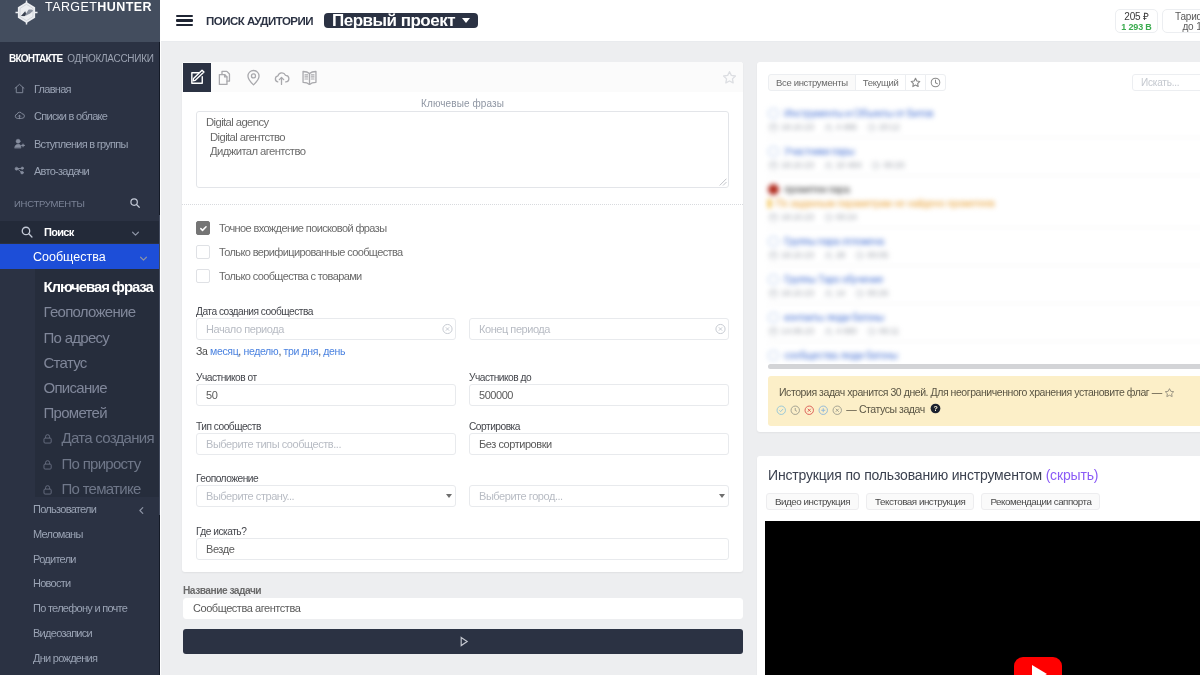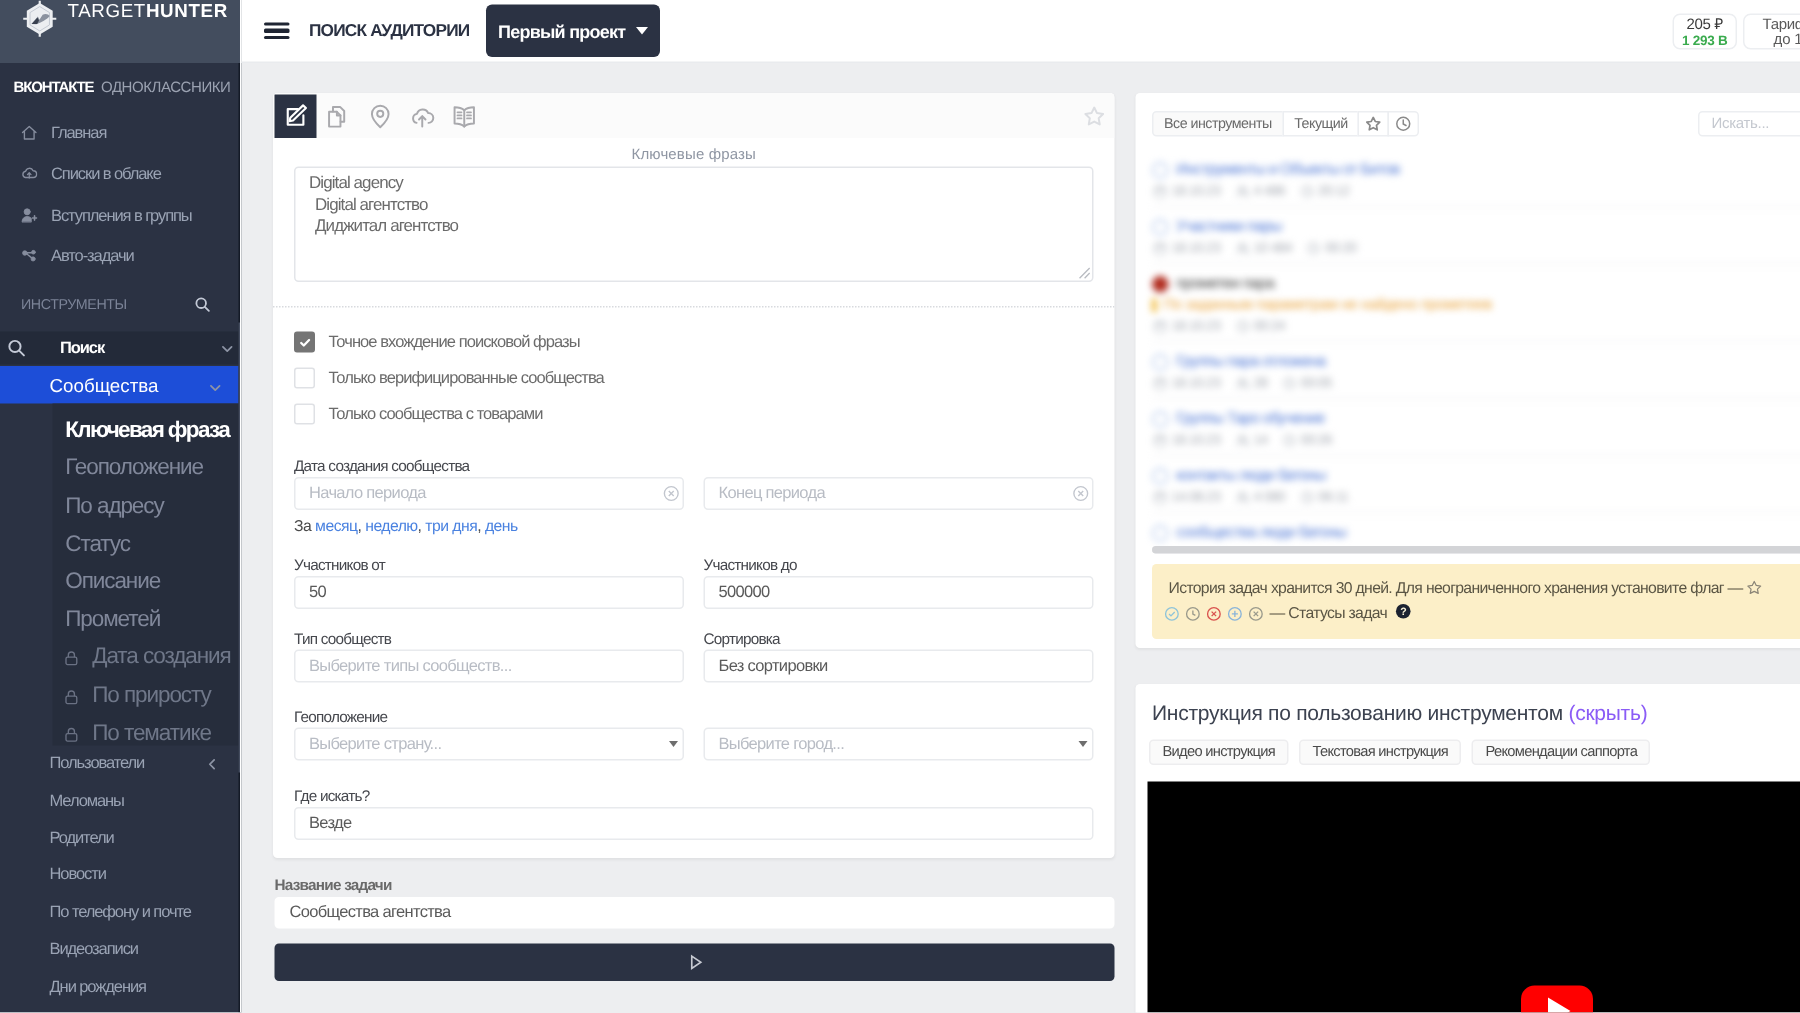--- a/index.html
+++ b/index.html
@@ -15,21 +15,21 @@
   .brand-text{font-size:12.5px;letter-spacing:.42px;color:#fff;font-weight:400;white-space:nowrap}
   .brand-text b{font-weight:700}
   .netrow{display:flex;align-items:center;gap:5px;height:33px;padding:0 0 0 9px;font-size:10px}
   .net-active{color:#fff;font-weight:700;letter-spacing:-.76px}
   .net-inactive{color:#9ba2b1;font-weight:400;letter-spacing:-.29px}
   .navitem{display:flex;align-items:center;gap:9px;padding:0 12px;height:27.5px;color:#9aa3b4;font-size:11px;letter-spacing:-.72px;cursor:pointer;white-space:nowrap}
   .navitem>svg{flex:0 0 11px;width:11px;height:11px;margin-top:-1px;stroke:#868d9e;fill:#868d9e;stroke-width:.7;stroke-linecap:round;stroke-linejoin:round;margin-left:2px}
   .cat{white-space:nowrap}
   .section-title{display:flex;align-items:center;justify-content:space-between;padding:0 19px 0 14px;height:36px;color:#7b8397;font-size:9.5px;letter-spacing:-.27px}
   .section-title svg{width:12px;height:12px;fill:none;stroke:#c3c9d6;stroke-width:1.5;stroke-linecap:round}
-  .tool-row{display:flex;align-items:center;gap:22px;padding:0 4px;height:22px;color:#c3c9d6;font-size:11px;letter-spacing:-.72px;font-weight:700;cursor:pointer}
+  .tool-row{display:flex;align-items:center;gap:10px;padding:0 20px;height:22px;color:#c3c9d6;font-size:11px;letter-spacing:-.72px;font-weight:700;cursor:pointer}
   .tool-row svg.ti{flex:0 0 14px;width:14px;height:14px;fill:none;stroke:#c3c9d6;stroke-width:1.4;stroke-linecap:round}
   .tool-row.active{background:#232a39;color:#fff}
   .sub-row{display:flex;align-items:center;justify-content:space-between;padding:0 12px 0 33px;height:25px;margin-top:1px;color:#ffffff;font-size:12.5px;background:#1d4ed8;cursor:pointer}
   .leaf-wrap{background:#262d3c;margin-left:35px;padding-top:1px}
   .leaf{padding:0 12px 0 8.5px;height:25.2px;display:flex;align-items:flex-end;gap:7px;color:#80879a;font-size:15px;letter-spacing:-.72px;cursor:pointer;white-space:nowrap}
   .leaf svg.lk{flex:0 0 13px;width:13px;height:13px;fill:none;stroke:#6a7183;stroke-width:1.05;margin-left:-2px;margin-top:0}
   .leaf.sel{color:#fff;font-weight:700;letter-spacing:-1.1px}
   .leaf.lock{color:#6f7789}
   .cat{display:flex;align-items:center;justify-content:space-between;padding:0 14px 0 33px;height:24.8px;color:#9aa3b4;font-size:11px;letter-spacing:-.72px;cursor:pointer}
   .chev{width:9px;height:9px;display:block;position:relative}
@@ -37,21 +37,21 @@
   .scrollbar{position:absolute;right:0;top:42px;width:1.5px;height:633px;background:#141a27}
   .scrollthumb{position:absolute;right:0;top:215px;width:1.5px;height:300px;background:#444c5f}
 
   
   .main{flex:1;display:flex;flex-direction:column;height:675px;min-width:0}
   .topbar{height:42px;background:#fff;display:flex;align-items:center;padding:0 0 0 15px;gap:0;border-bottom:1px solid #e9ebee;position:relative;overflow:hidden}
   .burger{width:17px;height:11px;display:flex;flex-direction:column;justify-content:space-between;cursor:pointer;margin-right:13px}
   .burger span{display:block;height:2.4px;background:#1f2533;border-radius:1px}
   .page-title{font-size:11.5px;font-weight:700;letter-spacing:-.52px;color:#2b3243;white-space:nowrap;margin-right:11px}
   .pcaret{border-left:4.5px solid transparent;border-right:4.5px solid transparent;border-top:5px solid #fff}
-  .proj-btn{background:#2b3243;color:#fff;border-radius:4px;height:35px;padding:0 8px;font-size:12px;letter-spacing:-.5px;font-weight:700;display:flex;align-items:center;gap:7px;cursor:pointer;white-space:nowrap}
+  .proj-btn{background:#2b3243;color:#fff;border-radius:4px;height:15px;padding:0 8px;font-size:17px;letter-spacing:-.5px;font-weight:700;display:flex;align-items:center;gap:7px;cursor:pointer;white-space:nowrap}
   .topbar-right{display:flex;align-items:center;gap:4px;position:absolute;left:954px;top:9px}
   .tbox{border:1px solid #eceef1;border-radius:5px;padding:0 5px;height:24px;min-width:43px;display:flex;flex-direction:column;justify-content:center;text-align:center;white-space:nowrap}
   .tbox .l1{font-size:10px;letter-spacing:-.2px;color:#3a3a3a;line-height:11px}
   .tbox .l2{font-size:9px;letter-spacing:-.15px;color:#3aab4e;font-weight:700;line-height:10px}
   .tbox2{padding:0 12px}
   .tbox2 .l1,.tbox2 .l2{color:#5a5a5a;font-size:10px;font-weight:400}
 
   .content{flex:1;display:flex;gap:0;padding:20px 0 0 21px;min-height:0;overflow:hidden}
   .colL{width:561px;flex:0 0 561px;display:flex;flex-direction:column}
   .colR{flex:0 0 521px;padding-left:14px;min-width:0;width:521px}

